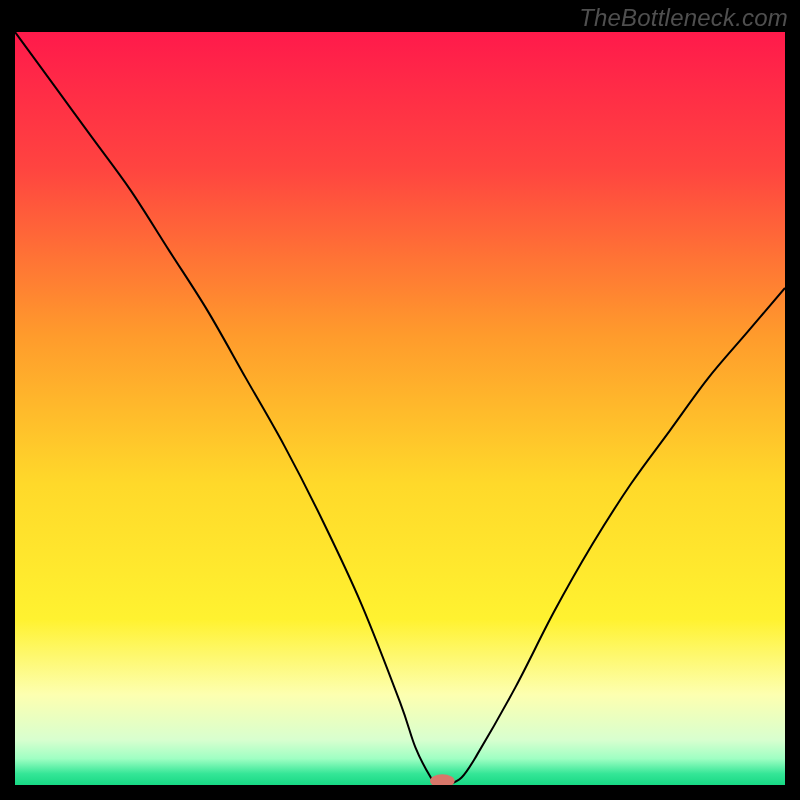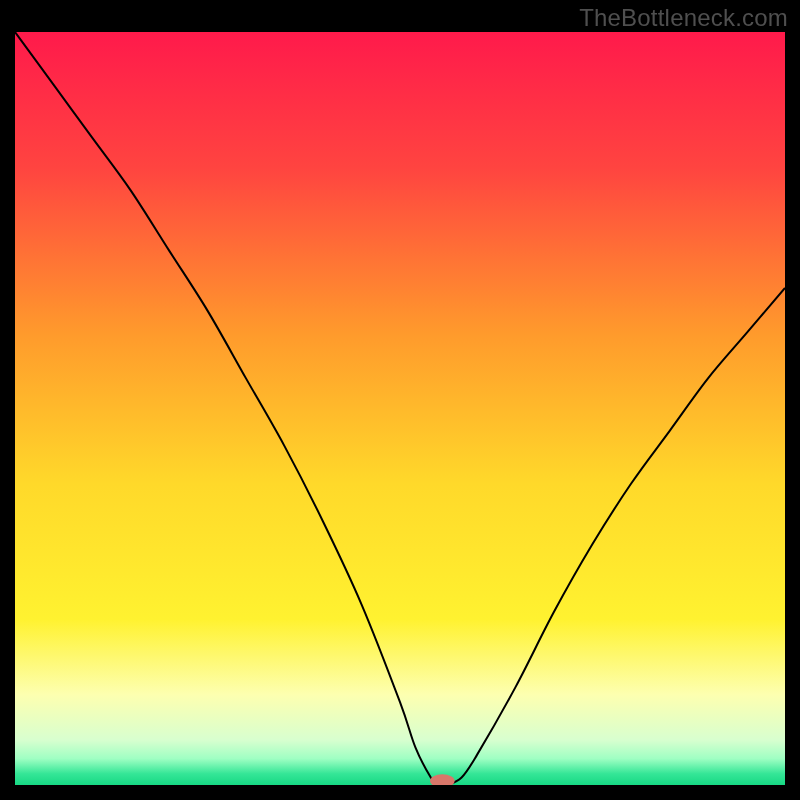--- a/index.html
+++ b/index.html
@@ -28,20 +28,21 @@
   }
   .watermark {
     position: absolute;
     top: 4px;
     right: 12px;
     color: #4f4f4f;
     font-size: 24px;
     font-weight: 500;
     letter-spacing: 0.2px;
     z-index: 20;
+    font-style: italic;
   }
   svg { display: block; }
 </style>
 </head>
 <body>
 
 <div class="watermark">TheBottleneck.com</div>
 
 <div class="frame">
   <svg class="plot" viewBox="0 0 100 100" preserveAspectRatio="none">

